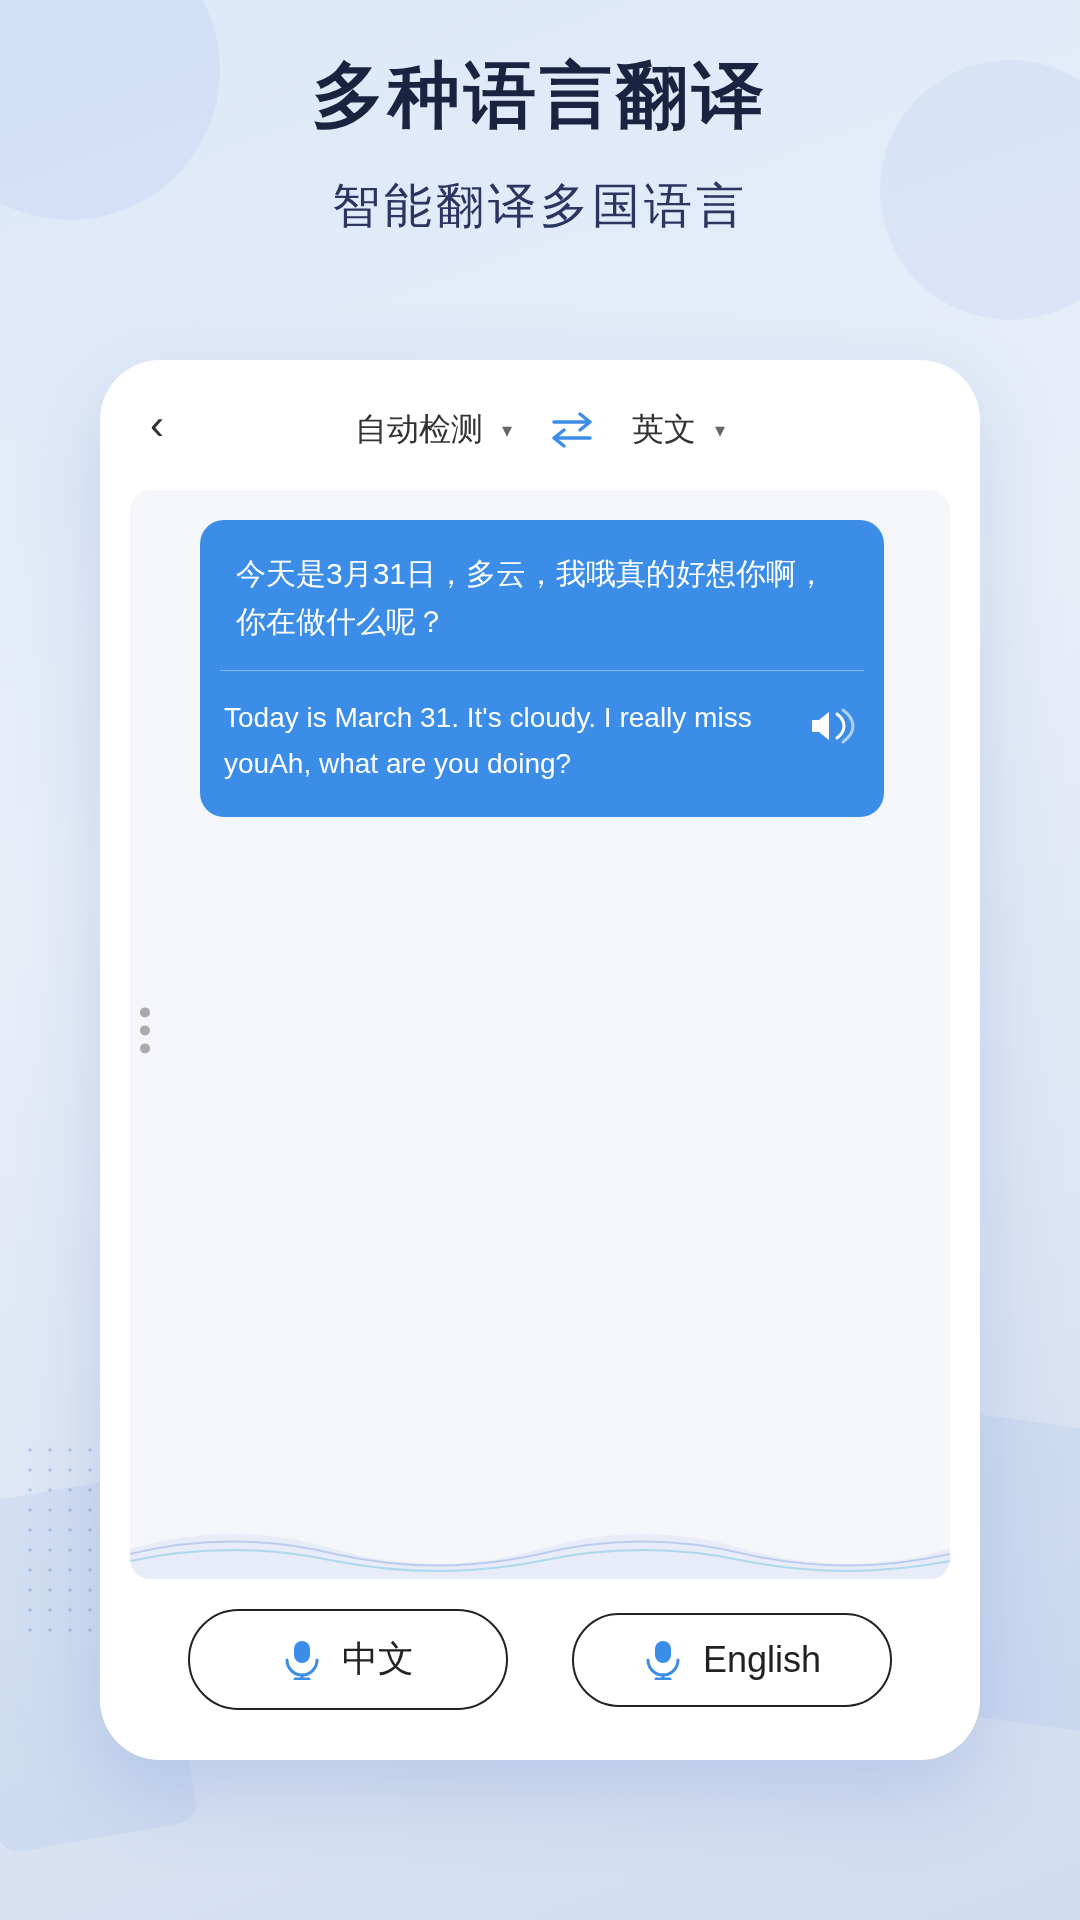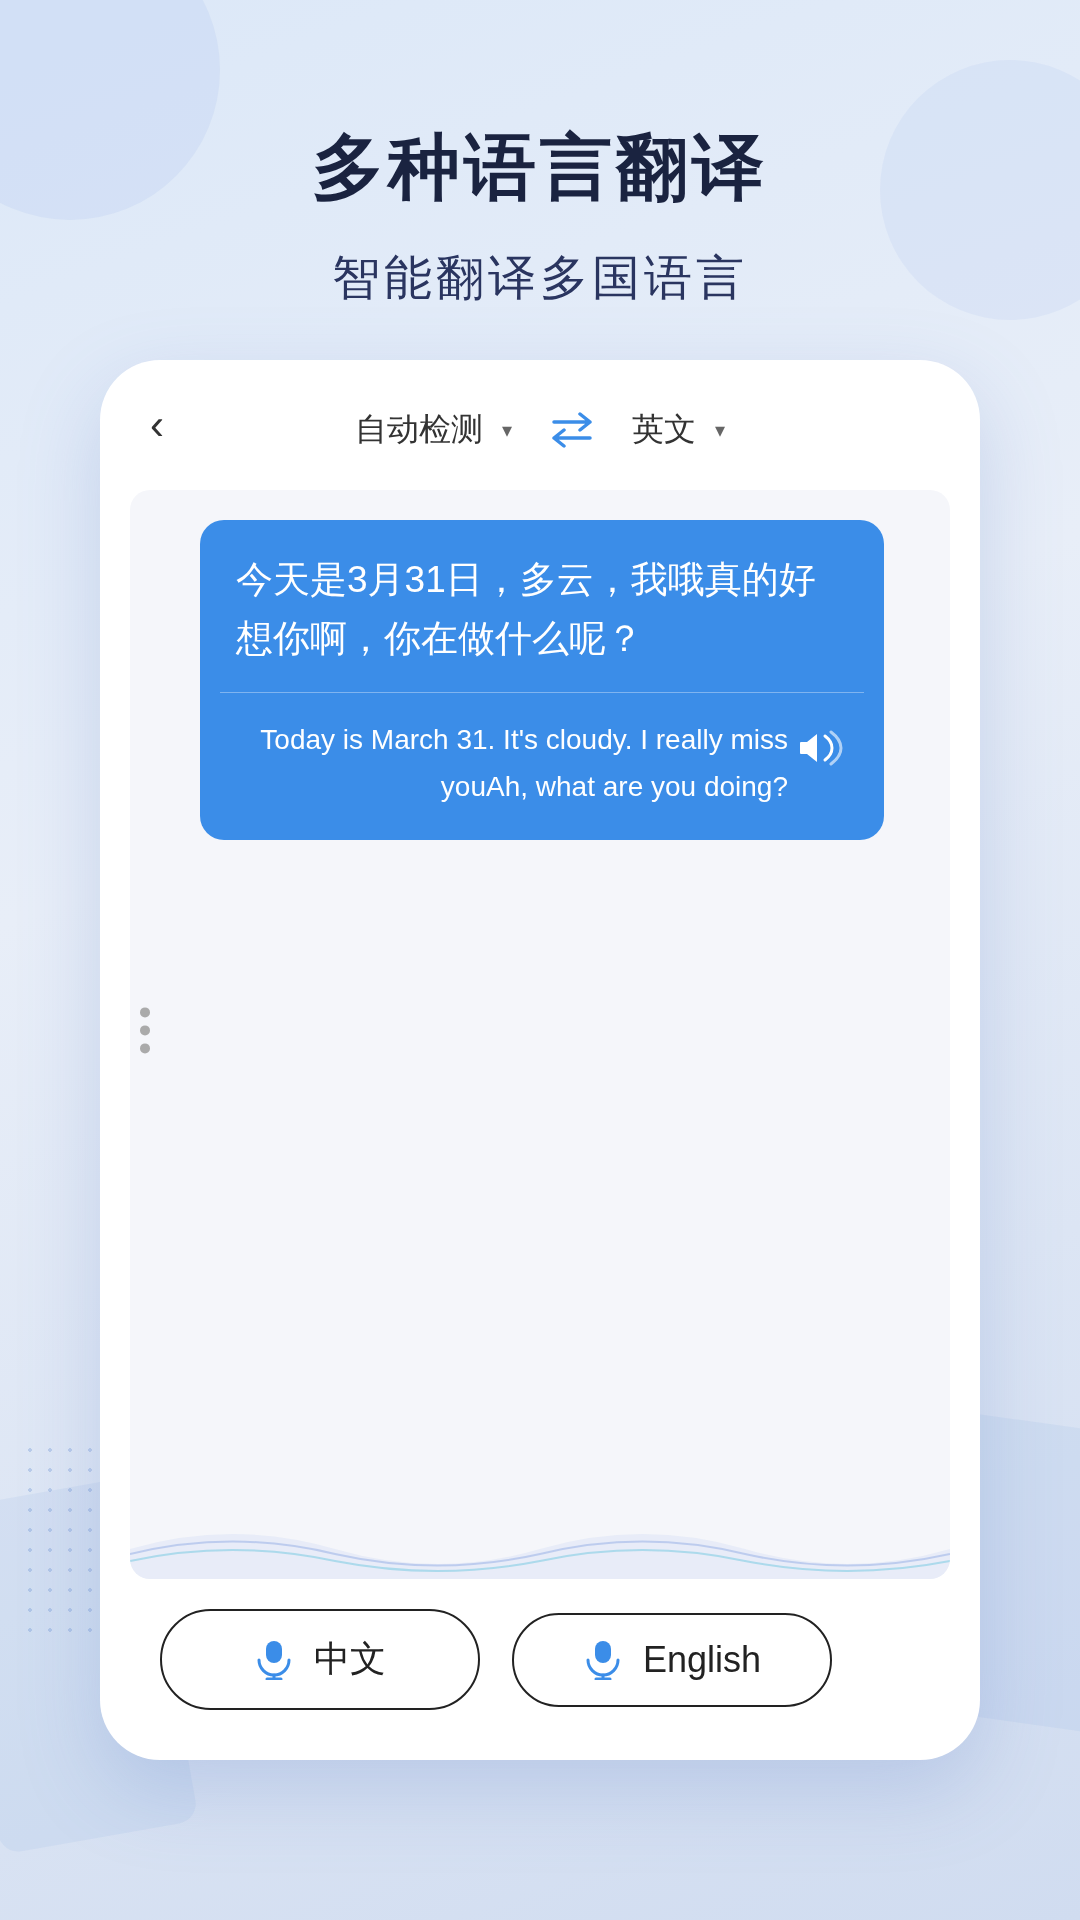--- a/index.html
+++ b/index.html
@@ -61,21 +61,21 @@
       height: 200px;
       background-image: radial-gradient(circle, rgba(100, 140, 210, 0.3) 2px, transparent 2px);
       background-size: 20px 20px;
     }
 
     
     .page-header {
       position: relative;
       z-index: 2;
       text-align: center;
-      padding-top: 120px;
+      padding-top: 48px;
     }
 
     .main-title {
       font-size: 72px;
       font-weight: 900;
       color: #1a2340;
       letter-spacing: 4px;
       margin-bottom: 30px;
     }
 
@@ -182,39 +182,38 @@
       border-radius: 24px;
       padding: 0;
       overflow: hidden;
       margin-left: 40px;
       margin-right: 0;
       max-width: 90%;
     }
 
     .message-original {
       padding: 30px 36px 24px;
-      font-size: 37px;
+      font-size: 30px;
       color: white;
       line-height: 1.6;
       font-weight: 500;
     }
 
     .message-divider {
       height: 1px;
       background: rgba(255,255,255,0.35);
       margin: 0 20px;
     }
 
     .message-translated {
-      padding: 24px 36px 30px;
+      padding: 24px 24px 30px;
       display: flex;
       align-items: flex-start;
       justify-content: space-between;
       gap: 6px;
-      text-align: right;
     }
 
     .translated-text {
       font-size: 28px;
       color: white;
       line-height: 1.65;
       flex: 1;
     }
 
     .speaker-icon {
@@ -233,21 +232,22 @@
       bottom: 0;
       left: 0;
       right: 0;
       height: 80px;
     }
 
     
     .bottom-buttons {
       display: flex;
       align-items: center;
-      gap: 32px;
+      justify-content: center;
+      gap: 64px;
       padding: 30px 60px 50px;
     }
 
     .voice-btn {
       display: flex;
       align-items: center;
       gap: 20px;
       border: 2.5px solid #222;
       border-radius: 60px;
       padding: 24px 60px;

